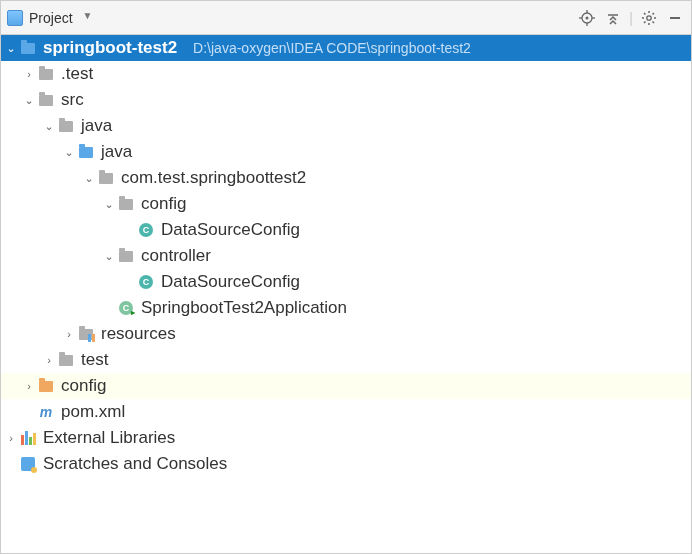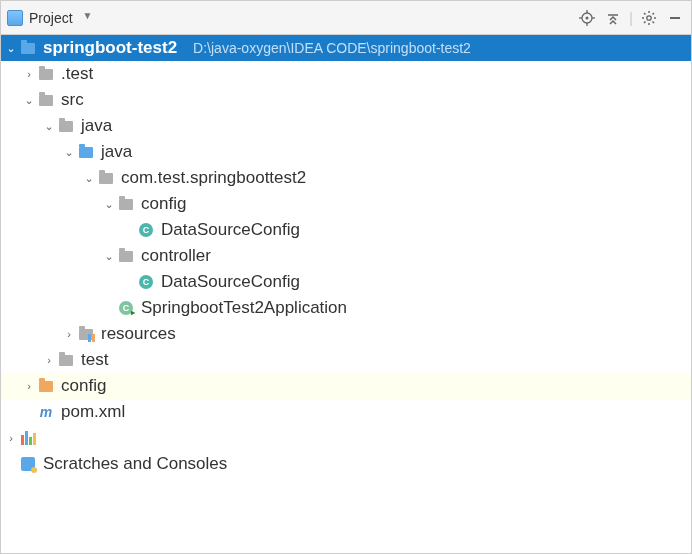--- a/index.html
+++ b/index.html
@@ -288,20 +288,21 @@
   <div class="tree-row indent-0">
     <span class="arrow">›</span>
     <span class="icon">
         <span class="lib-icon">
           <span></span>
           <span></span>
           <span></span>
           <span></span>
         </span>
       </span>
+    <span class="label">External Libraries</span>
   </div>
 
   <div class="tree-row indent-0">
     <span class="arrow empty">›</span>
     <span class="icon">
         <span class="scratch-icon"></span>
       </span>
     <span class="label">Scratches and Consoles</span>
   </div>
 

